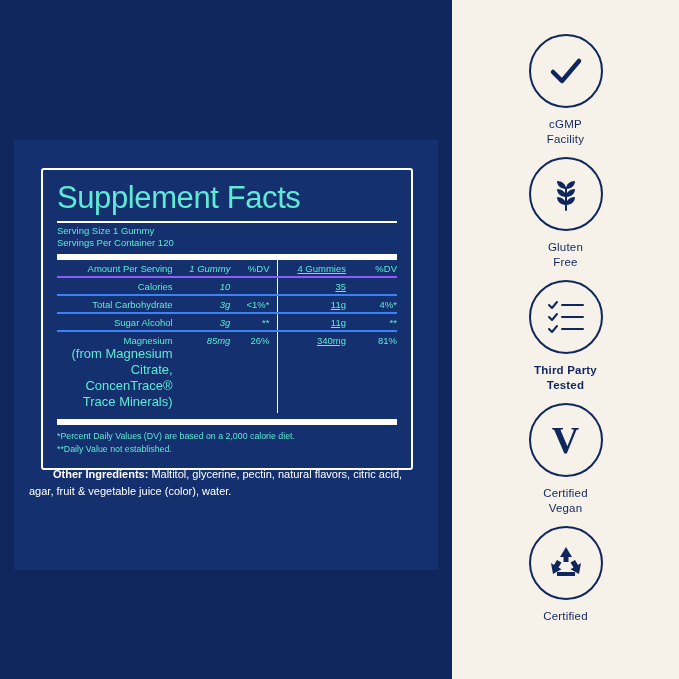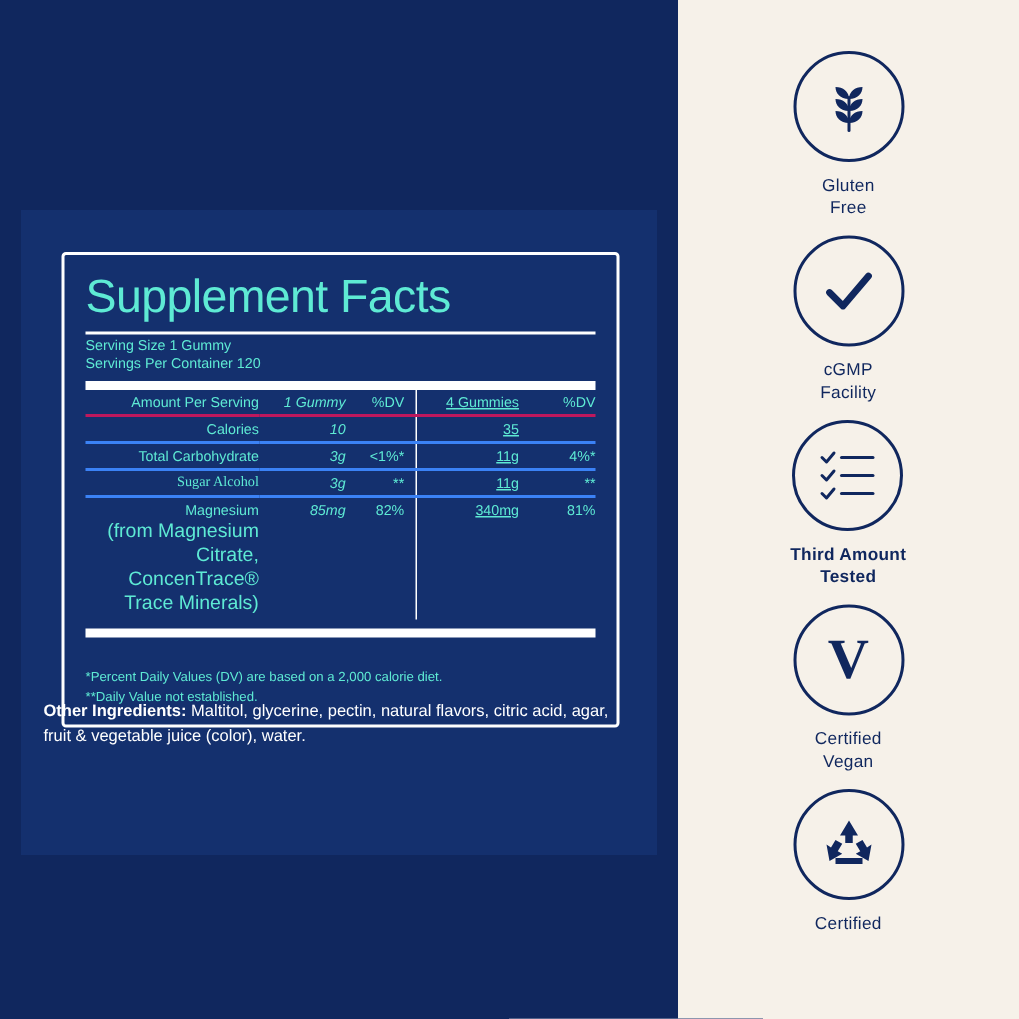--- a/index.html
+++ b/index.html
@@ -64,40 +64,40 @@
     font-weight: normal;
   }
   .col-name  { width: 34%; }
   .col-a-val { width: 17%; padding-left: 6px !important; font-style: italic; }
   .col-a-dv  { width: 14%; text-align: right !important; padding-right: 8px !important; }
   .col-b-val { width: 20%; padding-left: 8px !important; text-decoration: underline; }
   .col-b-dv  { width: 15%; text-align: right !important; }
 
   .hdr-row td { font-weight: bold; font-size: 9.5px; }
   .brd-top td { border-top: 2px solid #3b82f6; }
-  .brd-top-med td { border-top: 2px solid #be185d; margin-top: 35px; }
-  .indent { padding-left: 22px !important; font-family: Liberation Serif, serif; }
+  .brd-top-med td { border-top: 2px solid #8b5cf6; margin-top: 35px; }
+  .indent { padding-left: 22px !important; }
   .vsep { border-left: 1.5px solid #ffffff; }
   .sub { font-size: 13px; line-height: 1.25; display:block; }
 
   .footnotes {
     font-size: 8.8px;
     line-height: 1.45;
-    padding-top: 20px;
+    padding-top: 5px;
   }
 
   .other-ing {
     position: absolute;
     left: 29px; top: 466px;
     width: 392px;
     color: #ffffff;
     font-size: 11px;
     line-height: 1.5;
   }
-  .other-ing b { font-weight: bold; }
+  .other-ing b { font-weight: bold; margin-left: 24px; }
 
   
   .right-panel {
     width: 227px;
     height: 679px;
     background: #f6f1e9;
     display: flex;
     flex-direction: column;
     align-items: center;
     padding-top: 34px;
@@ -177,80 +177,80 @@
             <td class="col-b-val vsep">11g</td>
             <td class="col-b-dv">**</td>
           </tr>
 
           <tr class="brd-top">
             <td class="col-name">
               <span>Magnesium</span>
               <span class="sub">(from Magnesium Citrate, ConcenTrace® Trace Minerals)</span>
             </td>
             <td class="col-a-val">85mg</td>
-            <td class="col-a-dv">82%</td>
+            <td class="col-a-dv">26%</td>
             <td class="col-b-val vsep">340mg</td>
             <td class="col-b-dv">81%</td>
           </tr>
         </tbody>
       </table>
 
       <div class="rule-thick" style="margin-top:6px"></div>
 
       <div class="footnotes">
         <div>*Percent Daily Values (DV) are based on a 2,000 calorie diet.</div>
         <div>**Daily Value not established.</div>
       </div>
     </div>
 
     <div class="other-ing">
       <b>Other Ingredients:</b><span> Maltitol, glycerine, pectin, natural flavors, citric acid, agar, fruit &amp; vegetable juice (color), water.</span>
     </div>
   </div>
 
   <div class="right-panel">
+
+    <div class="badge">
+      <div class="badge-circle">
+        <svg width="44" height="44" viewBox="0 0 44 44" fill="none" stroke="#10275e" stroke-width="4.5" stroke-linecap="round" stroke-linejoin="round">
+          <polyline points="9,23 18,32 35,12"></polyline>
+        </svg>
+      </div>
+      <div class="badge-label thin" style="white-space:pre-line">cGMP
+Facility</div>
+    </div>
 
     <div class="badge">
       <div class="badge-circle">
         <svg width="40" height="40" viewBox="0 0 40 40" fill="none" stroke="#10275e" stroke-width="2" stroke-linecap="round">
           <line x1="20" y1="36" x2="20" y2="14"></line>
           <path d="M20 15 C14 15 11 11 11 7 C16 7 20 10 20 15 Z" fill="#10275e" stroke="none"></path>
           <path d="M20 15 C26 15 29 11 29 7 C24 7 20 10 20 15 Z" fill="#10275e" stroke="none"></path>
           <path d="M20 23 C14 23 11 19 11 15 C16 15 20 18 20 23 Z" fill="#10275e" stroke="none"></path>
           <path d="M20 23 C26 23 29 19 29 15 C24 15 20 18 20 23 Z" fill="#10275e" stroke="none"></path>
           <path d="M20 31 C14 31 11 27 11 23 C16 23 20 26 20 31 Z" fill="#10275e" stroke="none"></path>
           <path d="M20 31 C26 31 29 27 29 23 C24 23 20 26 20 31 Z" fill="#10275e" stroke="none"></path>
         </svg>
       </div>
       <div class="badge-label thin" style="white-space:pre-line">Gluten
 Free</div>
     </div>
 
     <div class="badge">
       <div class="badge-circle">
-        <svg width="44" height="44" viewBox="0 0 44 44" fill="none" stroke="#10275e" stroke-width="4.5" stroke-linecap="round" stroke-linejoin="round">
-          <polyline points="9,23 18,32 35,12"></polyline>
-        </svg>
-      </div>
-      <div class="badge-label thin" style="white-space:pre-line">cGMP
-Facility</div>
-    </div>
-
-    <div class="badge">
-      <div class="badge-circle">
         <svg width="42" height="36" viewBox="0 0 42 36" fill="none" stroke="#10275e" stroke-width="2" stroke-linecap="round" stroke-linejoin="round">
           <polyline points="4,6 7,9 12,3"></polyline>
           <line x1="17" y1="6" x2="38" y2="6"></line>
           <polyline points="4,18 7,21 12,15"></polyline>
           <line x1="17" y1="18" x2="38" y2="18"></line>
           <polyline points="4,30 7,33 12,27"></polyline>
           <line x1="17" y1="30" x2="38" y2="30"></line>
         </svg>
       </div>
-      <div class="badge-label" style="white-space:pre-line">Third Amount
+      <div class="badge-label" style="white-space:pre-line">Third Party
 Tested</div>
     </div>
 
     <div class="badge">
       <div class="badge-circle">
         <span class="v-letter">V</span>
       </div>
       <div class="badge-label thin" style="white-space:pre-line">Certified
 Vegan</div>
     </div>

